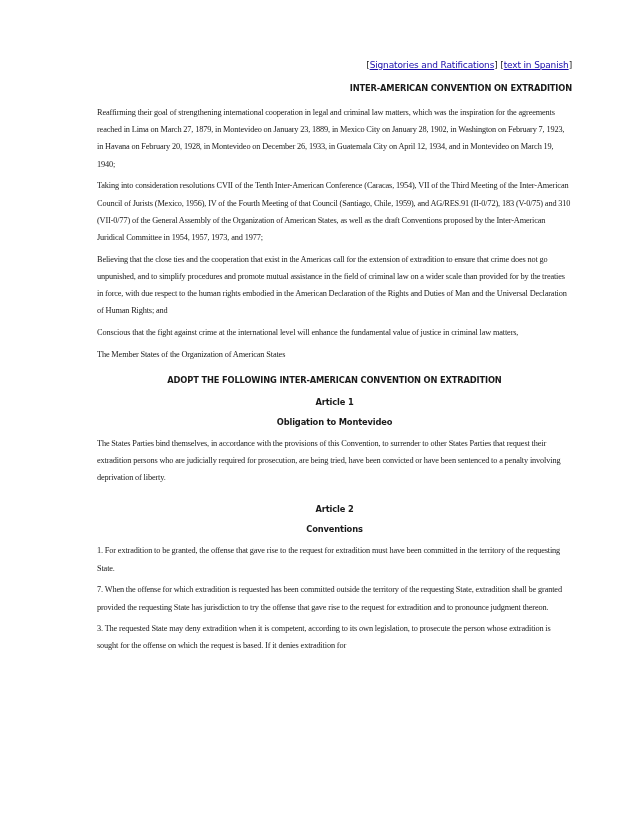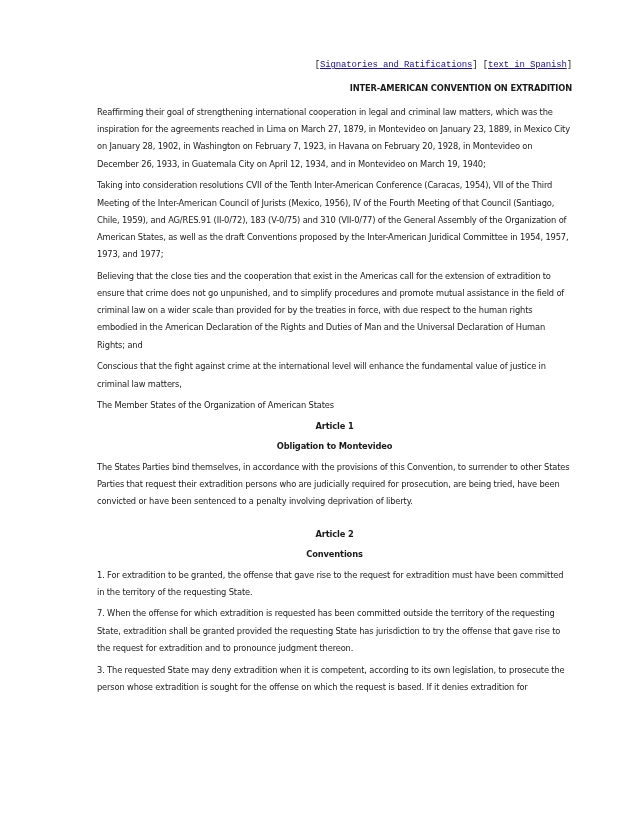--- a/index.html
+++ b/index.html
@@ -6,43 +6,44 @@
   body {
     width: 640px; height: 828px; overflow: hidden;
     font-family: "DejaVu Sans", sans-serif;
     color: #1a1a1a;
     position: relative;
   }
   .page {
     position: absolute; left: 97px; top: 58px; width: 475px;
     font-size: 8.3px; letter-spacing: -0.15px;
   }
-  .toplinks { text-align: right; font-size: 9px; height: 14px; line-height: 14px; margin-bottom: 10px; font-family: Liberation Mono, monospace; }
+  .toplinks { text-align: right; font-size: 9px; height: 14px; line-height: 14px; margin-bottom: 10px; }
   .toplinks a { color: #1a0dab; text-decoration: underline; }
   .title { text-align: right; font-weight: bold; font-size: 8.3px; line-height: 12px; margin: 0 0 10px 0; }
-  p { margin: 0 0 4.5px 0; line-height: 17.2px; }
+  p { margin: 0 0 4.5px 0; line-height: 17.2px; font-family: Liberation Serif, serif; }
   .heading { text-align: center; font-weight: bold; line-height: 14px; margin: 10px 0 8px 0; }
   .heading.sub { margin: 0 0 6px 0; }
 </style>
 </head>
 <body>
 
 <div class="page">
   <div class="toplinks">
     <span>[</span><a href="#">Signatories and Ratifications</a><span>] [</span><a href="#">text in Spanish</a><span>]</span>
   </div>
 
   <div class="title">INTER-AMERICAN CONVENTION ON EXTRADITION</div>
 
   <p>Reaffirming their goal of strengthening international cooperation in legal and criminal law matters, which was the inspiration for the agreements reached in Lima on March 27, 1879, in Montevideo on January 23, 1889, in Mexico City on January 28, 1902, in Washington on February 7, 1923, in Havana on February 20, 1928, in Montevideo on December 26, 1933, in Guatemala City on April 12, 1934, and in Montevideo on March 19, 1940;</p>
   <p>Taking into consideration resolutions CVII of the Tenth Inter-American Conference (Caracas, 1954), VII of the Third Meeting of the Inter-American Council of Jurists (Mexico, 1956), IV of the Fourth Meeting of that Council (Santiago, Chile, 1959), and AG/RES.91 (II-0/72), 183 (V-0/75) and 310 (VII-0/77) of the General Assembly of the Organization of American States, as well as the draft Conventions proposed by the Inter-American Juridical Committee in 1954, 1957, 1973, and 1977;</p>
   <p>Believing that the close ties and the cooperation that exist in the Americas call for the extension of extradition to ensure that crime does not go unpunished, and to simplify procedures and promote mutual assistance in the field of criminal law on a wider scale than provided for by the treaties in force, with due respect to the human rights embodied in the American Declaration of the Rights and Duties of Man and the Universal Declaration of Human Rights; and</p>
   <p>Conscious that the fight against crime at the international level will enhance the fundamental value of justice in criminal law matters,</p>
   <p>The Member States of the Organization of American States</p>
 
+  <div class="heading">ADOPT THE FOLLOWING INTER-AMERICAN CONVENTION ON EXTRADITION</div>
 
   <div class="heading sub">Article 1</div>
   <div class="heading sub">Obligation to Montevideo</div>
   <p>The States Parties bind themselves, in accordance with the provisions of this Convention, to surrender to other States Parties that request their extradition persons who are judicially required for prosecution, are being tried, have been convicted or have been sentenced to a penalty involving deprivation of liberty.</p>
 
   <div class="heading sub" style="margin-top:16px">Article 2</div>
   <div class="heading sub">Conventions</div>
   <p>1. For extradition to be granted, the offense that gave rise to the request for extradition must have been committed in the territory of the requesting State.</p>
   <p>7. When the offense for which extradition is requested has been committed outside the territory of the requesting State, extradition shall be granted provided the requesting State has jurisdiction to try the offense that gave rise to the request for extradition and to pronounce judgment thereon.</p>
   <p>3. The requested State may deny extradition when it is competent, according to its own legislation, to prosecute the person whose extradition is sought for the offense on which the request is based. If it denies extradition for</p>

